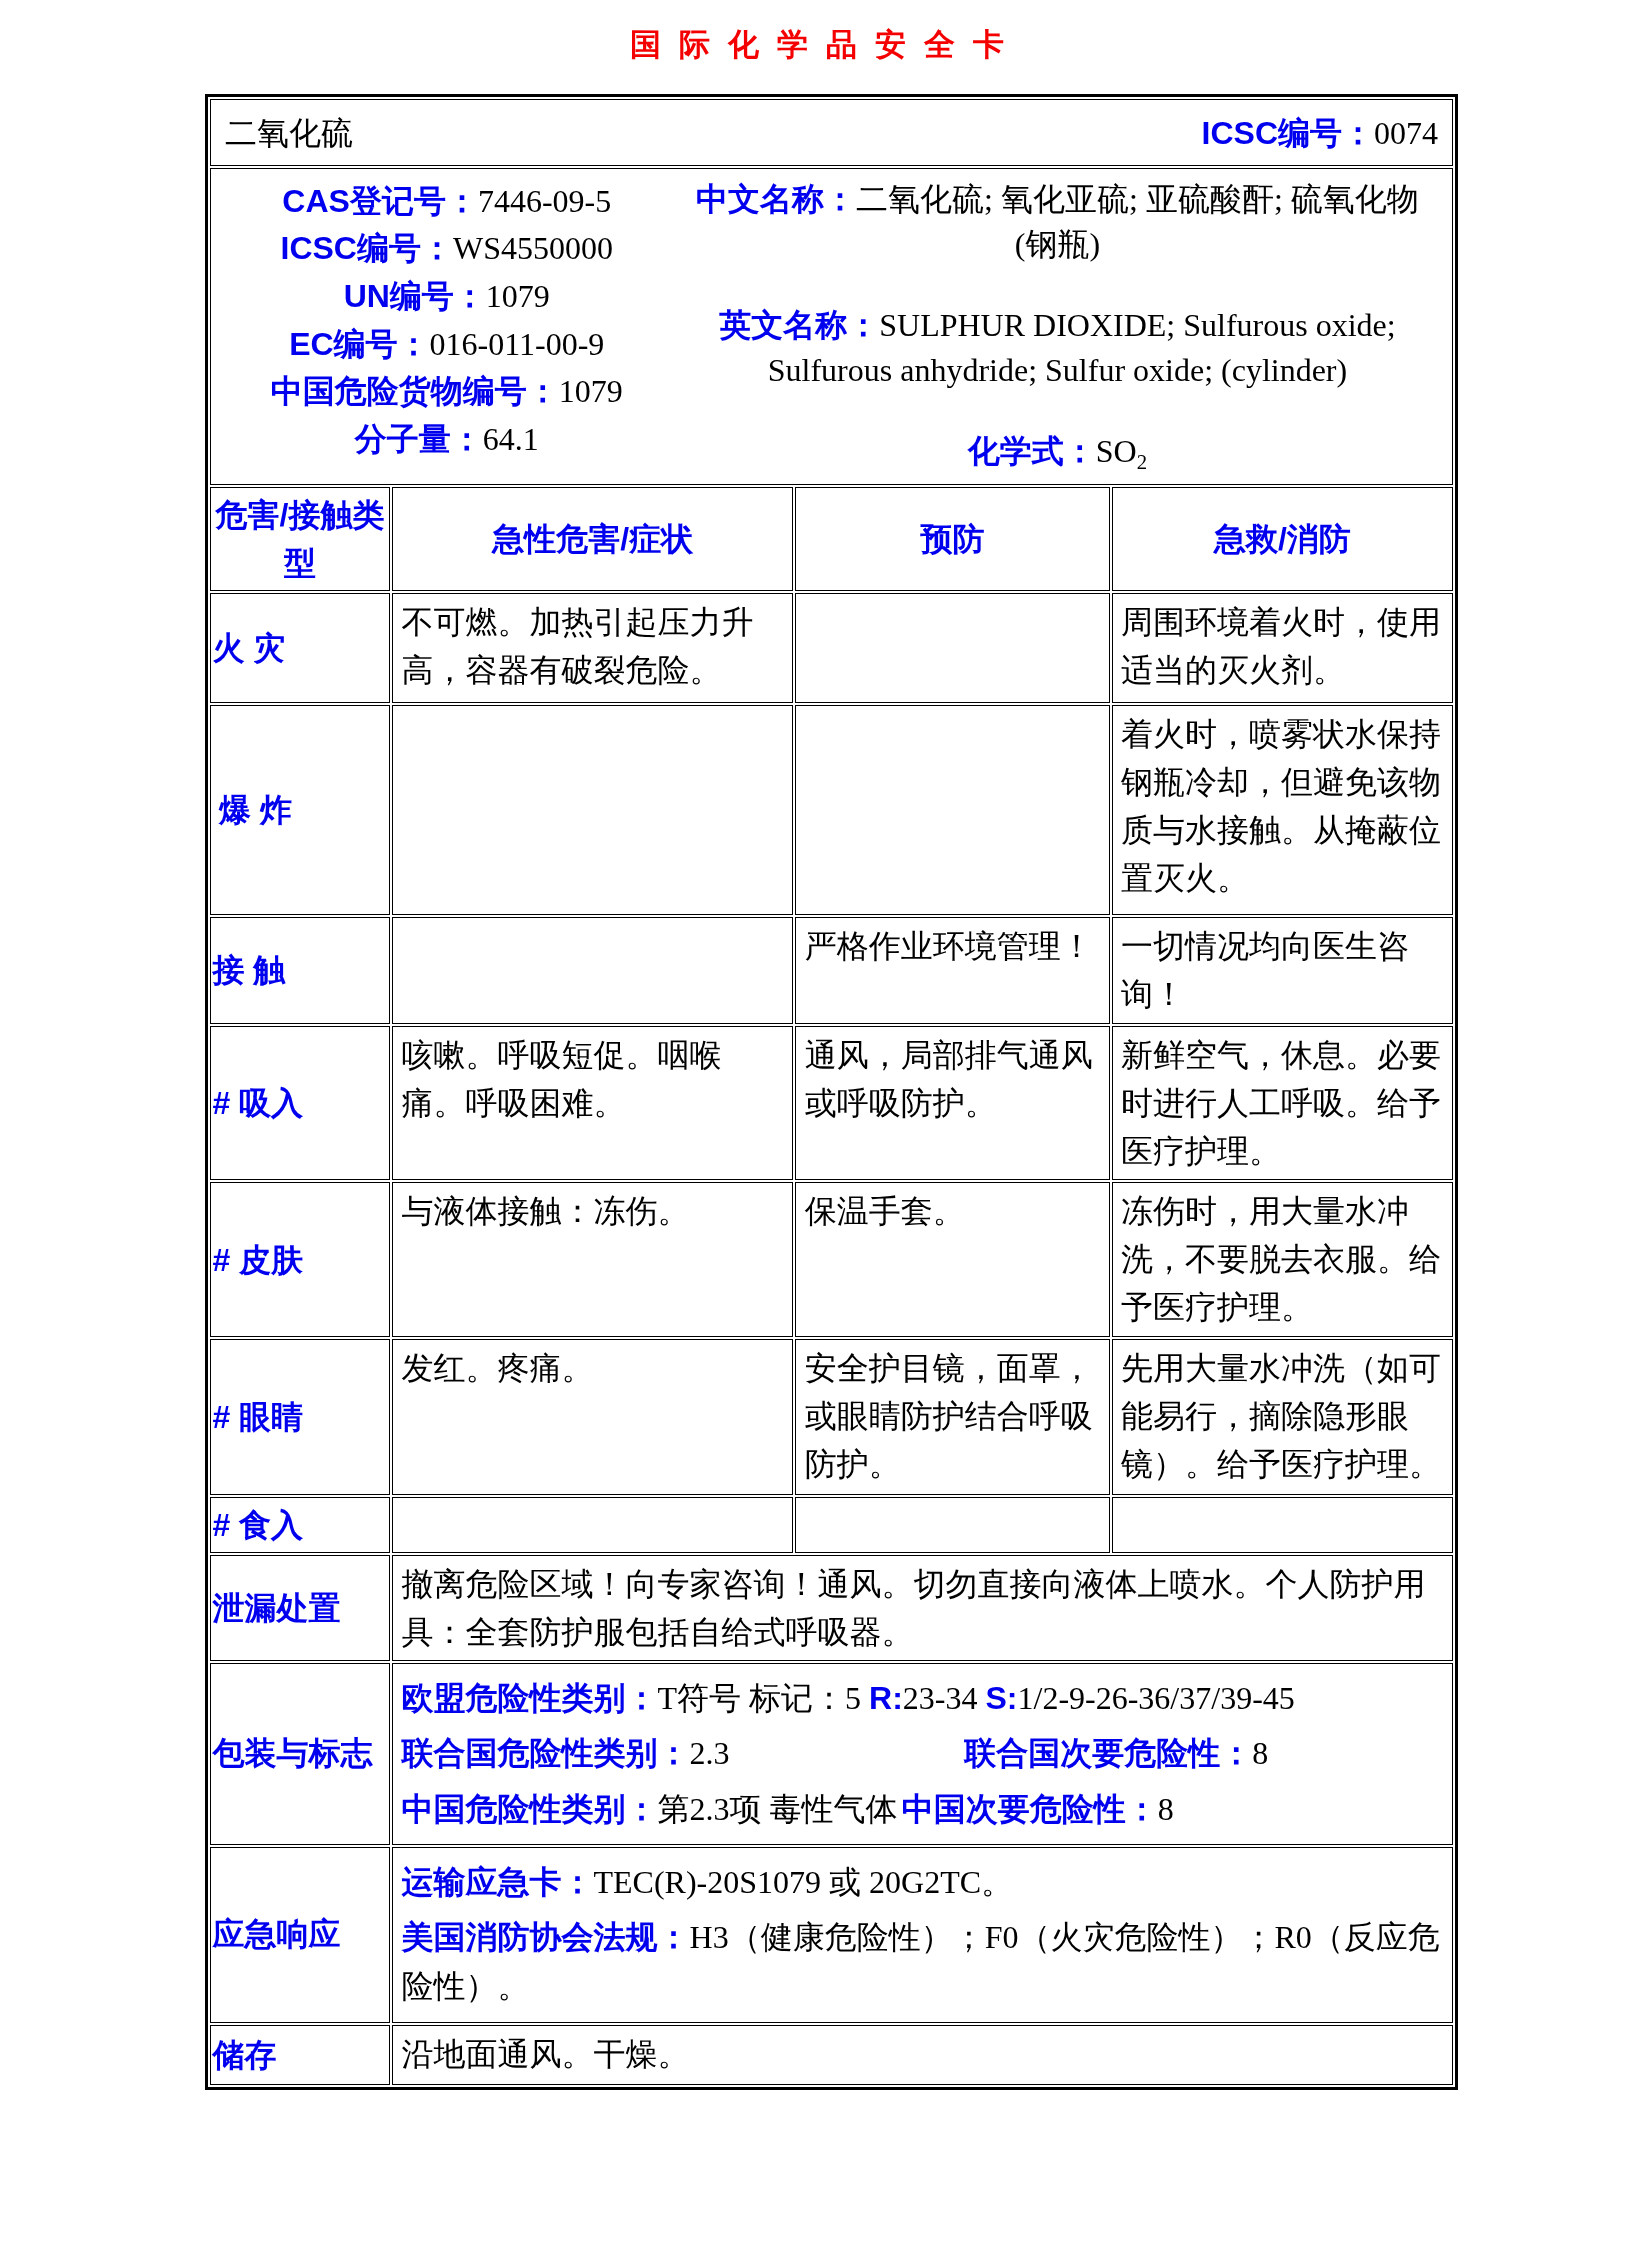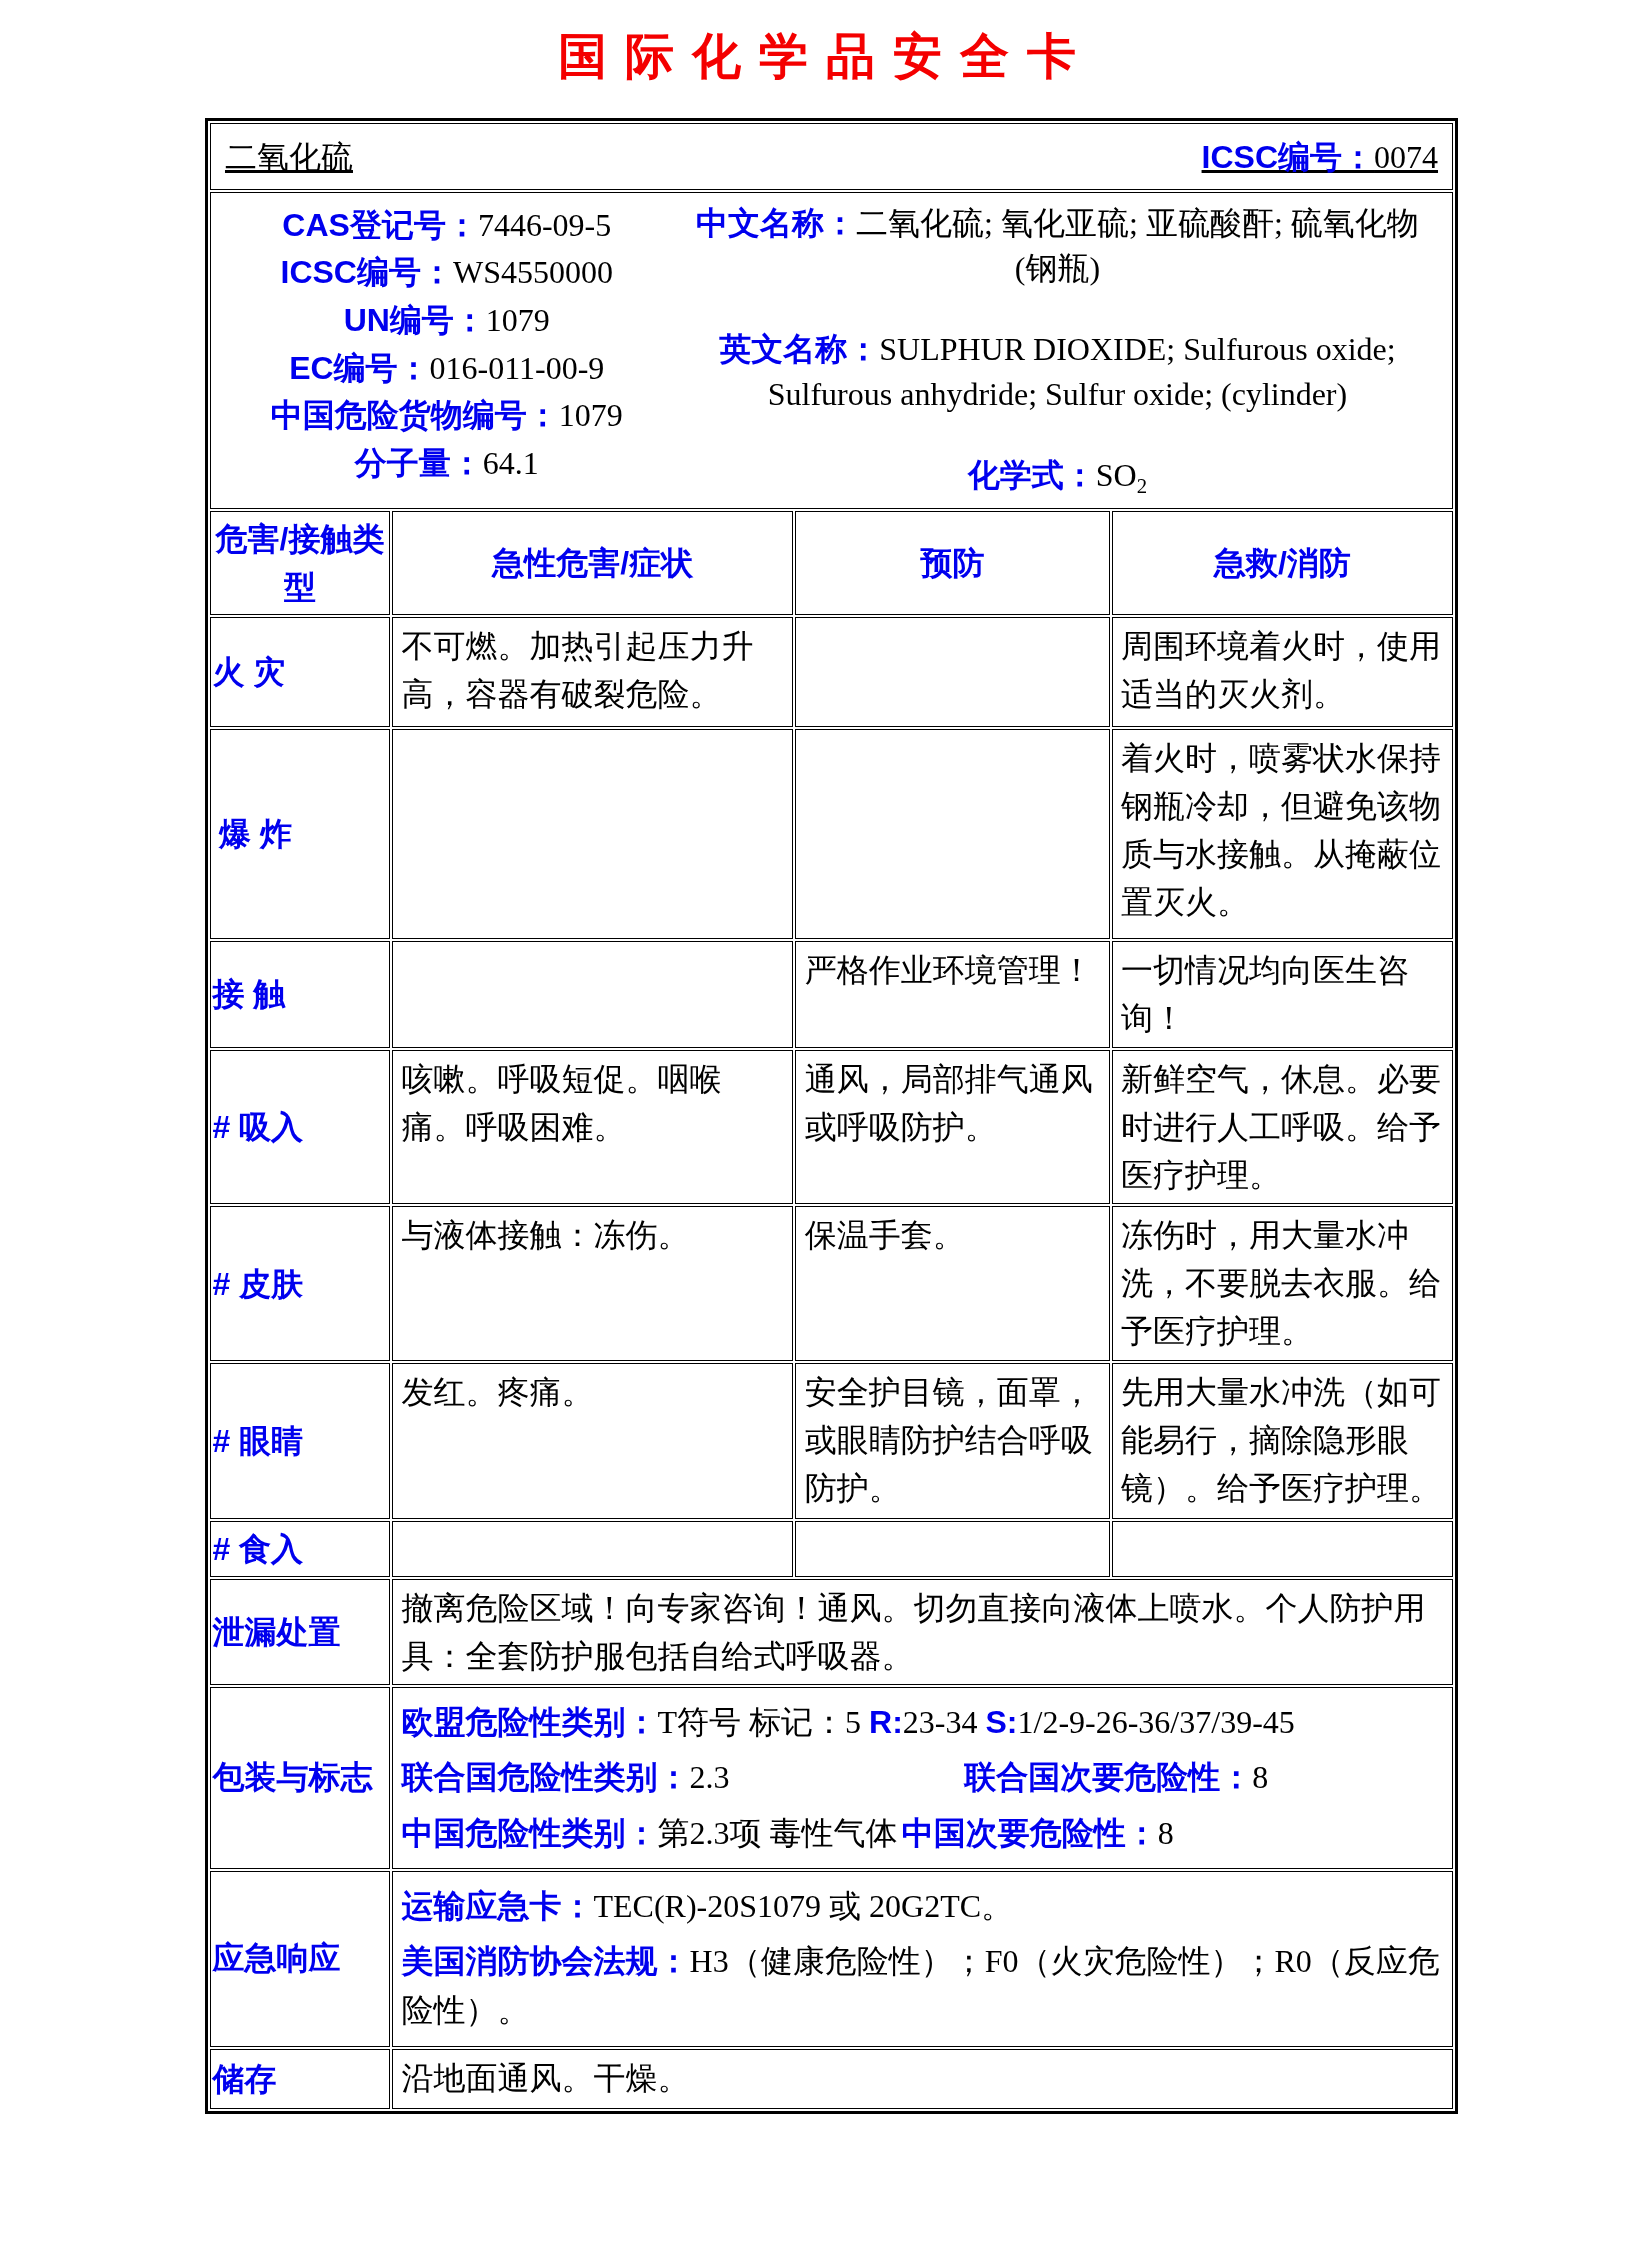--- a/index.html
+++ b/index.html
@@ -4,21 +4,21 @@
 <style>
   html,body{margin:0;padding:0;background:#fff;}
   body{
     width:1652px;height:2250px;position:relative;
     font-family:"Liberation Serif","DejaVu Serif",serif;
     color:#000;font-size:32px;
   }
   .page-title{
     margin-top:24px;width:100%;text-align:center;
     font-family:"Liberation Serif","DejaVu Serif",serif;
-    font-weight:bold;font-size:49px;letter-spacing:18px;
+    font-weight:bold;font-size:31px;letter-spacing:18px;
     color:#f40000;
   }
   table.card{
     margin-left:205px;margin-top:28px;
     width:1253px;table-layout:fixed;
     border-collapse:separate;border-spacing:2.1px;
     border:3.5px solid #000;background:#fff;
   }
   td{border:1.4px solid #000;padding:4.2px 8.4px;vertical-align:top;line-height:1.5;}
   .lbl{color:#0000ee;font-weight:bold;font-family:"Liberation Sans","DejaVu Sans",sans-serif;}
@@ -55,21 +55,21 @@
 <table class="card">
   <colgroup>
     <col style="width:180px">
       <col style="width:401px">
       <col style="width:314px">
       <col style="width:341px">
   </colgroup>
 
   <tbody>
       <tr>
-    <td colspan="4" style="padding:0 9.8px;text-decoration:underline;">
+    <td colspan="4" style="padding:0 9.8px;">
       <div class="titlebar">
         <span>二氧化硫</span>
         <span><span class="lbl">ICSC编号：</span><span>0074</span></span>
       </div>
     </td>
   </tr>
 
   <tr>
     <td colspan="4" style="padding:8.4px 9.8px;">
       <div class="id-split">

